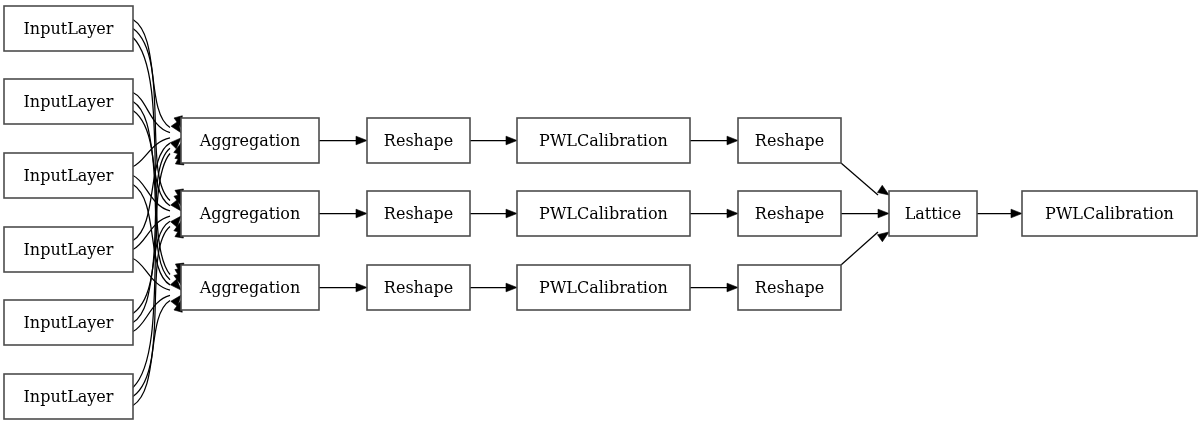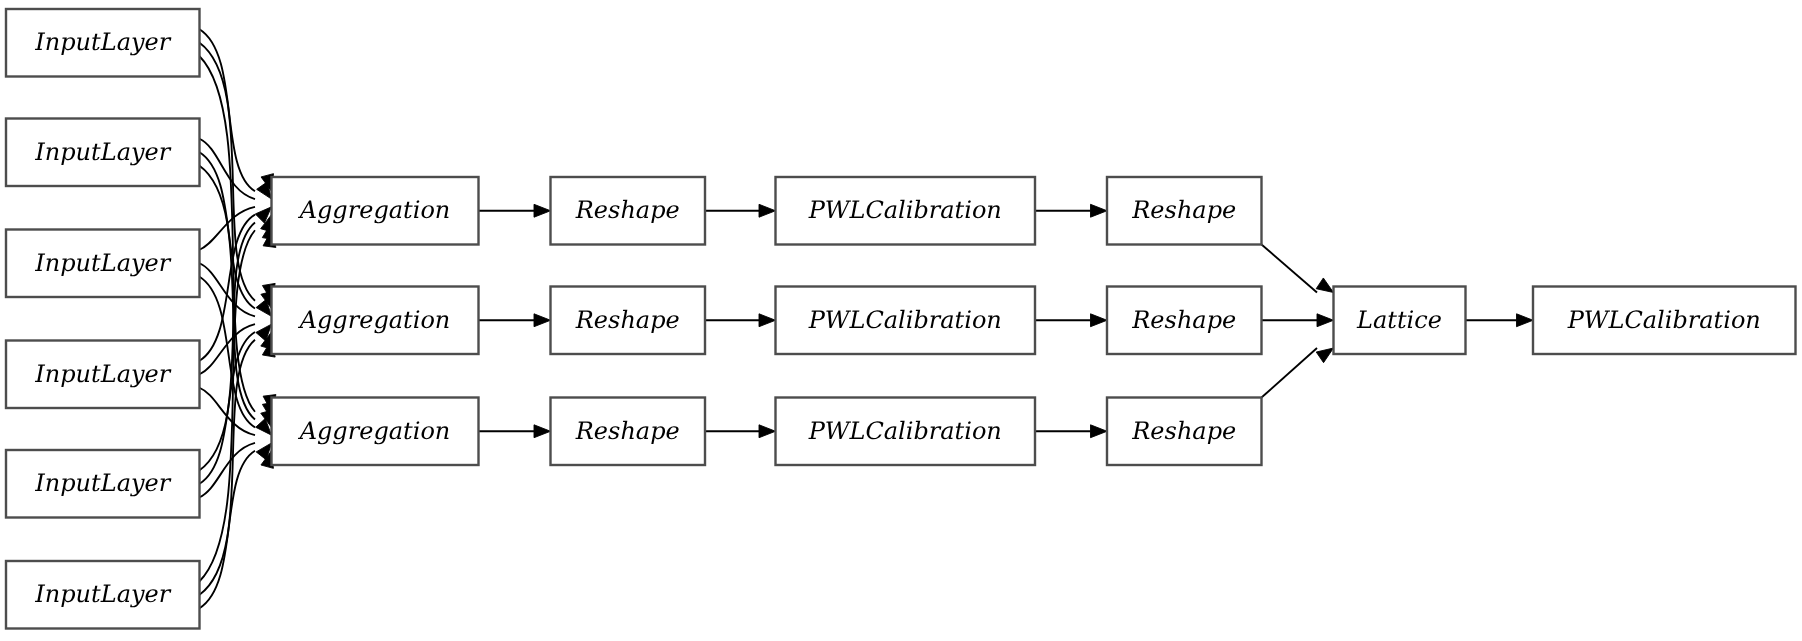--- a/index.html
+++ b/index.html
@@ -7,21 +7,20 @@
     padding: 0;
     background: #ffffff;
   }
   #canvas {
     position: relative;
     width: 1201px;
     height: 427px;
     background: #ffffff;
     overflow: hidden;
     font-family: "DejaVu Serif", "Liberation Serif", serif;
-    font-style: italic;
   }
   #graph-svg {
     position: absolute;
     left: 0;
     top: 0;
     width: 1201px;
     height: 427px;
   }
   .node-box {
     fill: #ffffff;

